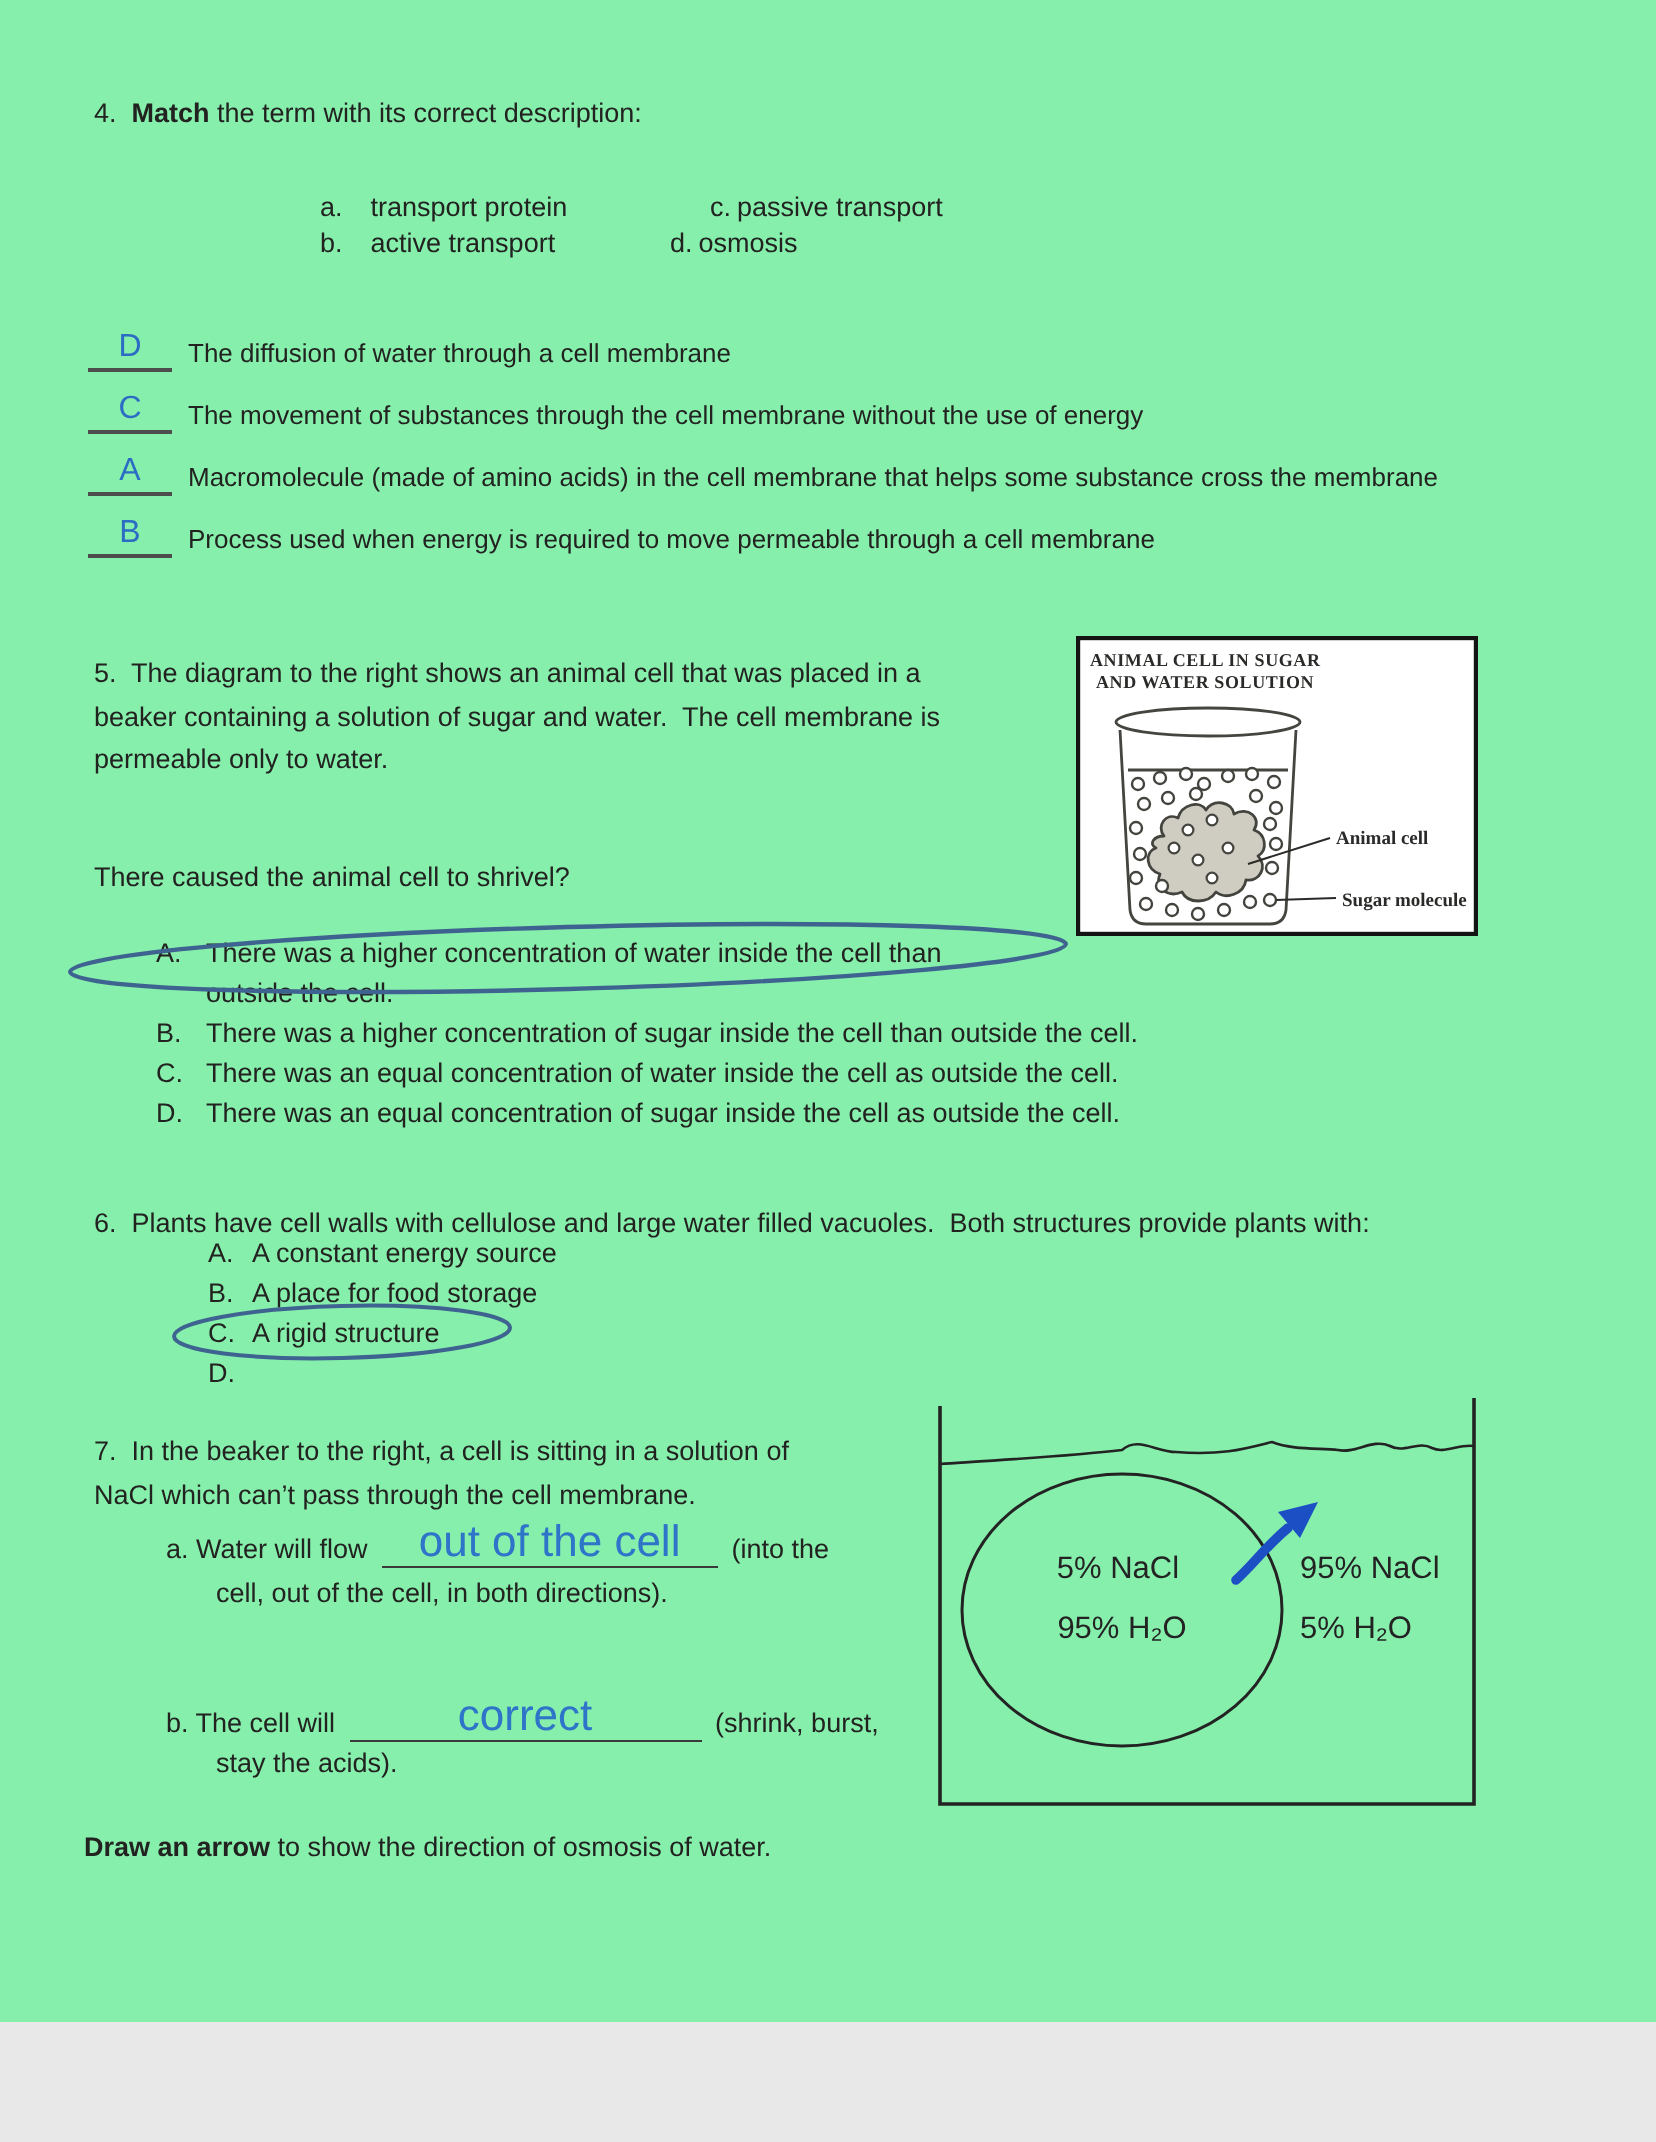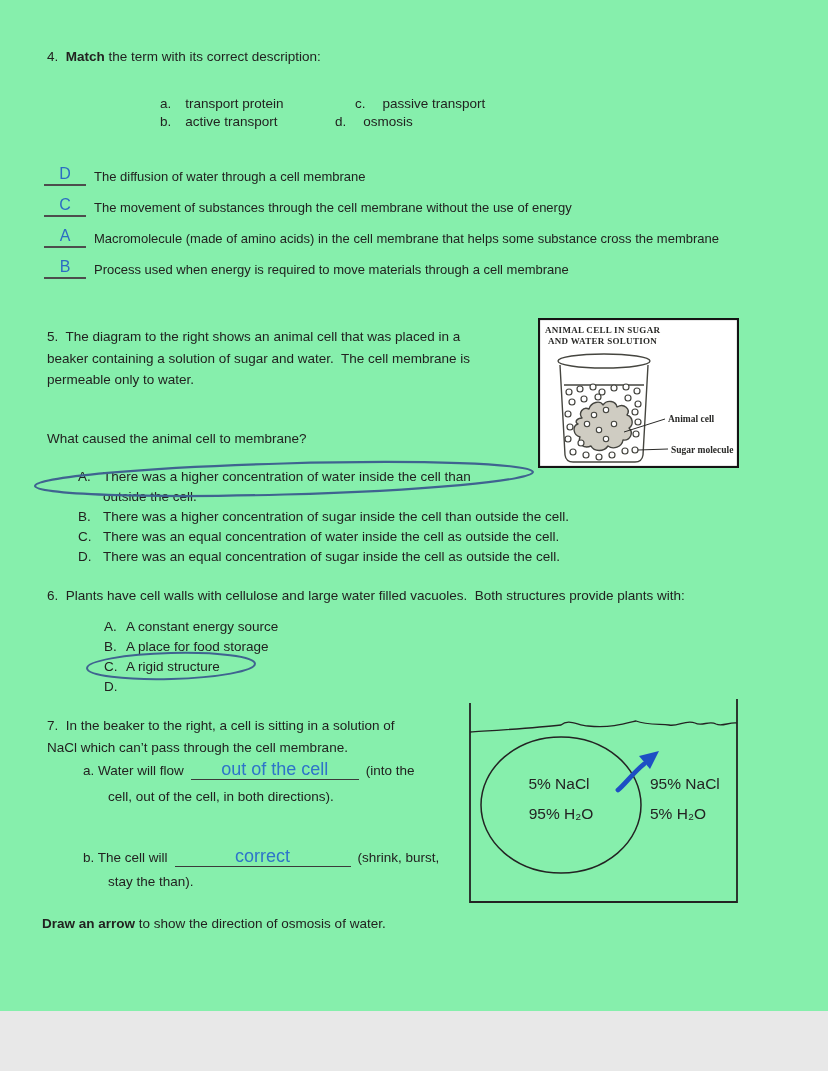--- a/index.html
+++ b/index.html
@@ -8,41 +8,41 @@
     background:#86efac;overflow:hidden;
     font-family:"Liberation Sans",sans-serif;color:#222220;
     font-size:13.5px;
   }
   .abs{position:absolute;}
   .pre{white-space:pre;}
   .b{font-weight:bold;}
   
   .opt-label{display:inline-block;}
   .opt-gap-wide{margin-left:14px;}
-  .opt-gap{margin-left:17px;}
+  .opt-gap{margin-left:3px;}
   .m-row{position:absolute;left:44px;display:flex;align-items:flex-end;height:25px;}
   .m-blank{
     width:42px;text-align:center;border-bottom:2px solid #4d4d4d;
     color:#2c6cc4;font-size:16px;line-height:1.1;padding-bottom:1px;flex:none;
   }
   .m-desc{margin-left:8px;padding-bottom:2px;font-size:13px;white-space:pre;}
   
   .line{display:block;white-space:pre;line-height:21.6px;}
   .choice-row{position:absolute;display:flex;}
   .choice-letter{width:25px;flex:none;white-space:pre;line-height:20px;}
   .choice-text{white-space:pre;line-height:20px;}
   .choice-wrap .choice-text{white-space:pre-line;}
   
   .fill-row{position:absolute;display:flex;align-items:flex-end;}
   .fill-prefix,.fill-suffix{white-space:pre;padding-bottom:2px;}
   .fill-blank{
     border-bottom:1.6px solid #3a3a3a;text-align:center;flex:none;
     margin:0 7px;padding-bottom:1px;
   }
-  .fill-answer{color:#2e74c9;font-size:18px;line-height:1;white-space:pre;}
+  .fill-answer{color:#2e74c9;font-size:22px;line-height:1;white-space:pre;}
   svg text{font-family:"Liberation Sans",sans-serif;}
   svg text.serif{font-family:"Liberation Serif",serif;font-weight:bold;}
 </style>
 </head>
 <body>
 
 <div id="page">
 
   <div class="abs" style="left:47px;top:49px;">
     <span class="pre">4.  </span><span class="b">Match</span><span class="pre"> the term with its correct description:</span>
@@ -68,21 +68,21 @@
   <div class="m-row" style="top:192px;">
     <div class="m-blank"><span>C</span></div>
     <span class="m-desc">The movement of substances through the cell membrane without the use of energy</span>
   </div>
   <div class="m-row" style="top:223px;">
     <div class="m-blank"><span>A</span></div>
     <span class="m-desc">Macromolecule (made of amino acids) in the cell membrane that helps some substance cross the membrane</span>
   </div>
   <div class="m-row" style="top:254px;">
     <div class="m-blank"><span>B</span></div>
-    <span class="m-desc">Process used when energy is required to move materials through a cell membrane</span>
+    <span class="m-desc">Process used when energy is required to move permeable through a cell membrane</span>
   </div>
 
   <div class="abs" style="left:47px;top:326px;">
     <span class="line">5.  The diagram to the right shows an animal cell that was placed in a</span>
     <span class="line">beaker containing a solution of sugar and water.  The cell membrane is</span>
     <span class="line">permeable only to water.</span>
   </div>
 
   <svg class="abs" style="left:538px;top:318px;" width="201" height="150" viewBox="0 0 201 150">
     <rect x="1" y="1" width="199" height="148" fill="#ffffff" stroke="#141414" stroke-width="2.2"></rect>
@@ -136,21 +136,21 @@
         <circle cx="87" cy="133" r="3"></circle>
         <circle cx="97" cy="132" r="3"></circle>
     </g>
 
     <path d="M86,114 L127,101" stroke="#2a2a28" stroke-width="1" fill="none"></path>
     <text class="serif" x="130" y="104" font-size="9.5" fill="#2a2a28">Animal cell</text>
     <path d="M100,132 L130,131" stroke="#2a2a28" stroke-width="1" fill="none"></path>
     <text class="serif" x="133" y="135" font-size="9.5" fill="#2a2a28">Sugar molecule</text>
   </svg>
 
-  <div class="abs pre" style="left:47px;top:431px;">What caused the animal cell to membrane?</div>
+  <div class="abs pre" style="left:47px;top:431px;">There caused the animal cell to shrivel?</div>
 
   <div class="choice-row choice-wrap" style="left:78px;top:467px;">
     <span class="choice-letter">A.</span>
     <span>
       <span class="choice-text" style="display:block;">There was a higher concentration of water inside the cell than</span>
       <span class="choice-text" style="display:block;">outside the cell.</span>
     </span>
   </div>
   <div class="choice-row" style="left:78px;top:507px;">
     <span class="choice-letter">B.</span>
@@ -162,21 +162,21 @@
   </div>
   <div class="choice-row" style="left:78px;top:547px;">
     <span class="choice-letter">D.</span>
     <span class="choice-text">There was an equal concentration of sugar inside the cell as outside the cell.</span>
   </div>
 
   <svg class="abs" style="left:28px;top:458px;" width="515" height="44" viewBox="0 0 515 44">
     <ellipse cx="256" cy="21" rx="249" ry="15.5" fill="none" stroke="#3f6390" stroke-width="2.2" transform="rotate(-1.6 256 21)"></ellipse>
   </svg>
 
-  <div class="abs pre" style="left:47px;top:588px;">6.  Plants have cell walls with cellulose and large water filled vacuoles.  Both structures provide plants with:</div>
+  <div class="abs pre" style="left:47px;top:604px;">6.  Plants have cell walls with cellulose and large water filled vacuoles.  Both structures provide plants with:</div>
 
   <div class="choice-row" style="left:104px;top:617px;">
     <span class="choice-letter" style="width:22px;">A.</span>
     <span class="choice-text">A constant energy source</span>
   </div>
   <div class="choice-row" style="left:104px;top:637px;">
     <span class="choice-letter" style="width:22px;">B.</span>
     <span class="choice-text">A place for food storage</span>
   </div>
   <div class="choice-row" style="left:104px;top:657px;">
@@ -205,21 +205,21 @@
   </div>
   <div class="abs pre" style="left:108px;top:789px;">cell, out of the cell, in both directions).</div>
 
   <div class="fill-row" style="left:83px;top:847px;">
     <span class="fill-prefix">b. The cell will</span>
     <span class="fill-blank" style="width:176px;">
       <span class="fill-answer">correct</span>
     </span>
     <span class="fill-suffix">(shrink, burst,</span>
   </div>
-  <div class="abs pre" style="left:108px;top:874px;">stay the than).</div>
+  <div class="abs pre" style="left:108px;top:874px;">stay the acids).</div>
 
   <div class="abs" style="left:29px;top:916px;margin-left:13px;">
     <span class="b">Draw an arrow</span><span class="pre"> to show the direction of osmosis of water.</span>
   </div>
 
   <svg class="abs" style="left:466px;top:698px;" width="276" height="210" viewBox="0 0 276 210">
 
     <path d="M4,5 L4,204 L271,204 L271,1" fill="none" stroke="#232323" stroke-width="1.8"></path>
 
     <path d="M4,34 C35,32 70,30 95,27 C103,20 112,28 122,28 C145,30 158,26 170,23

